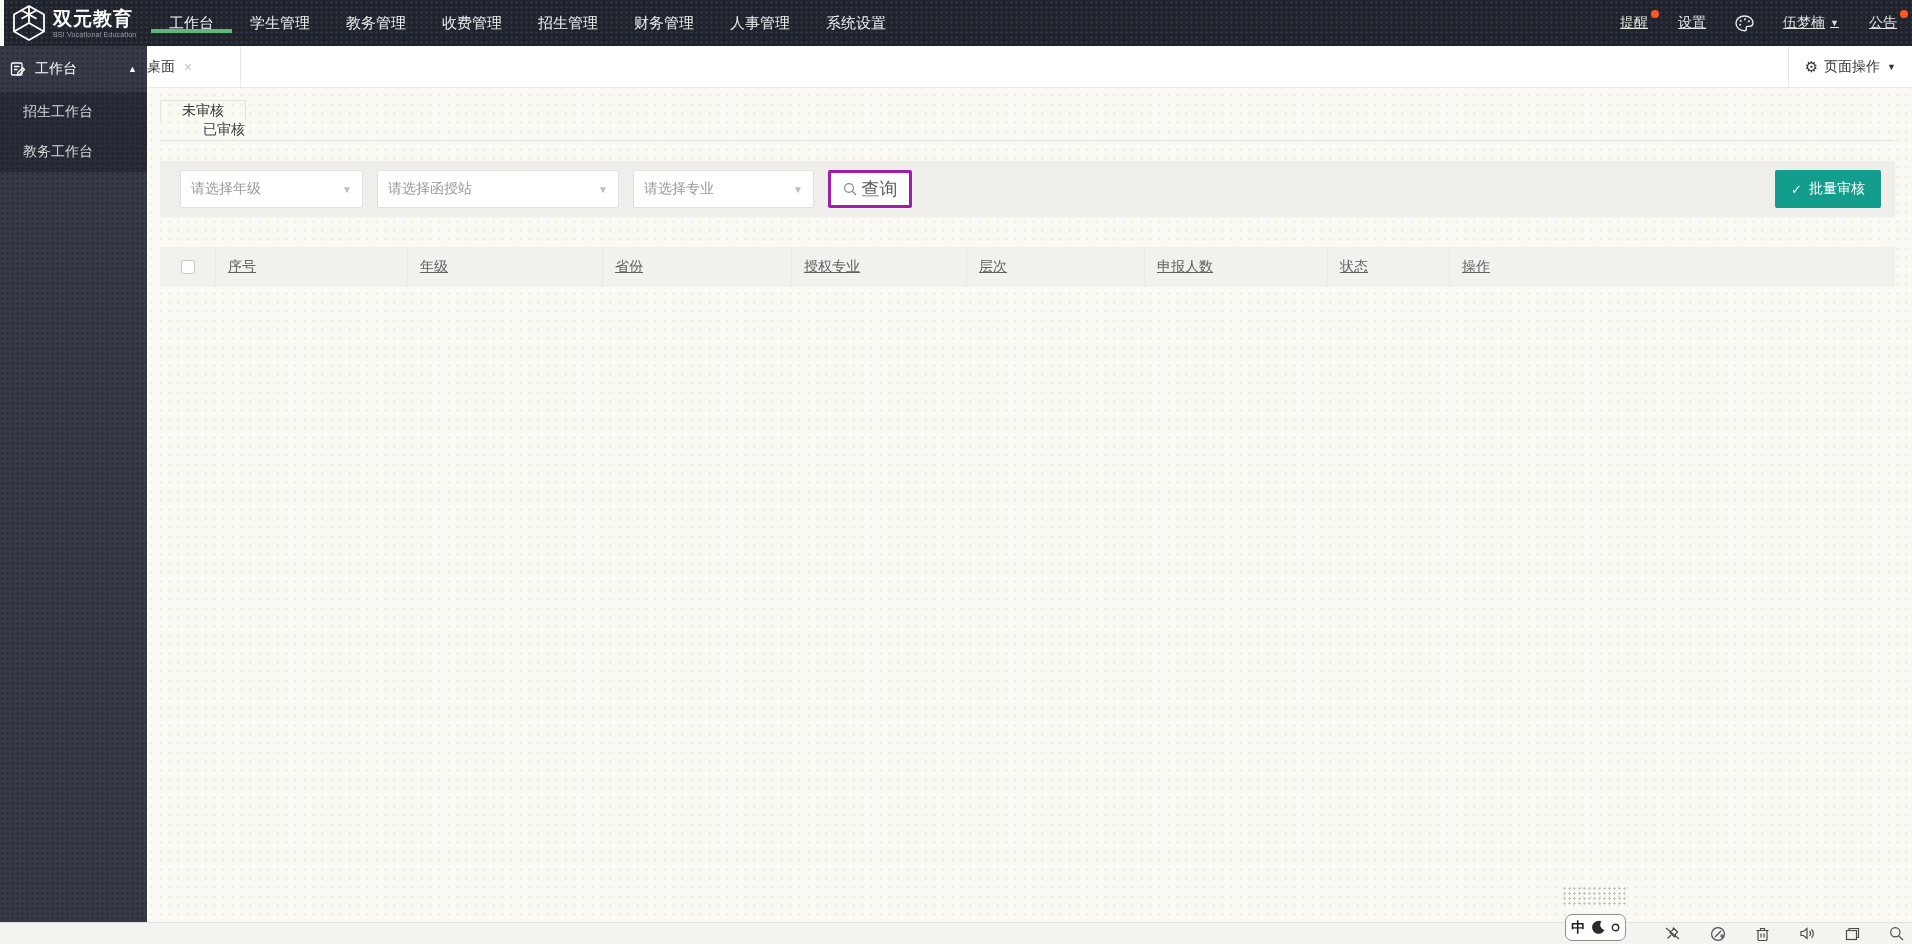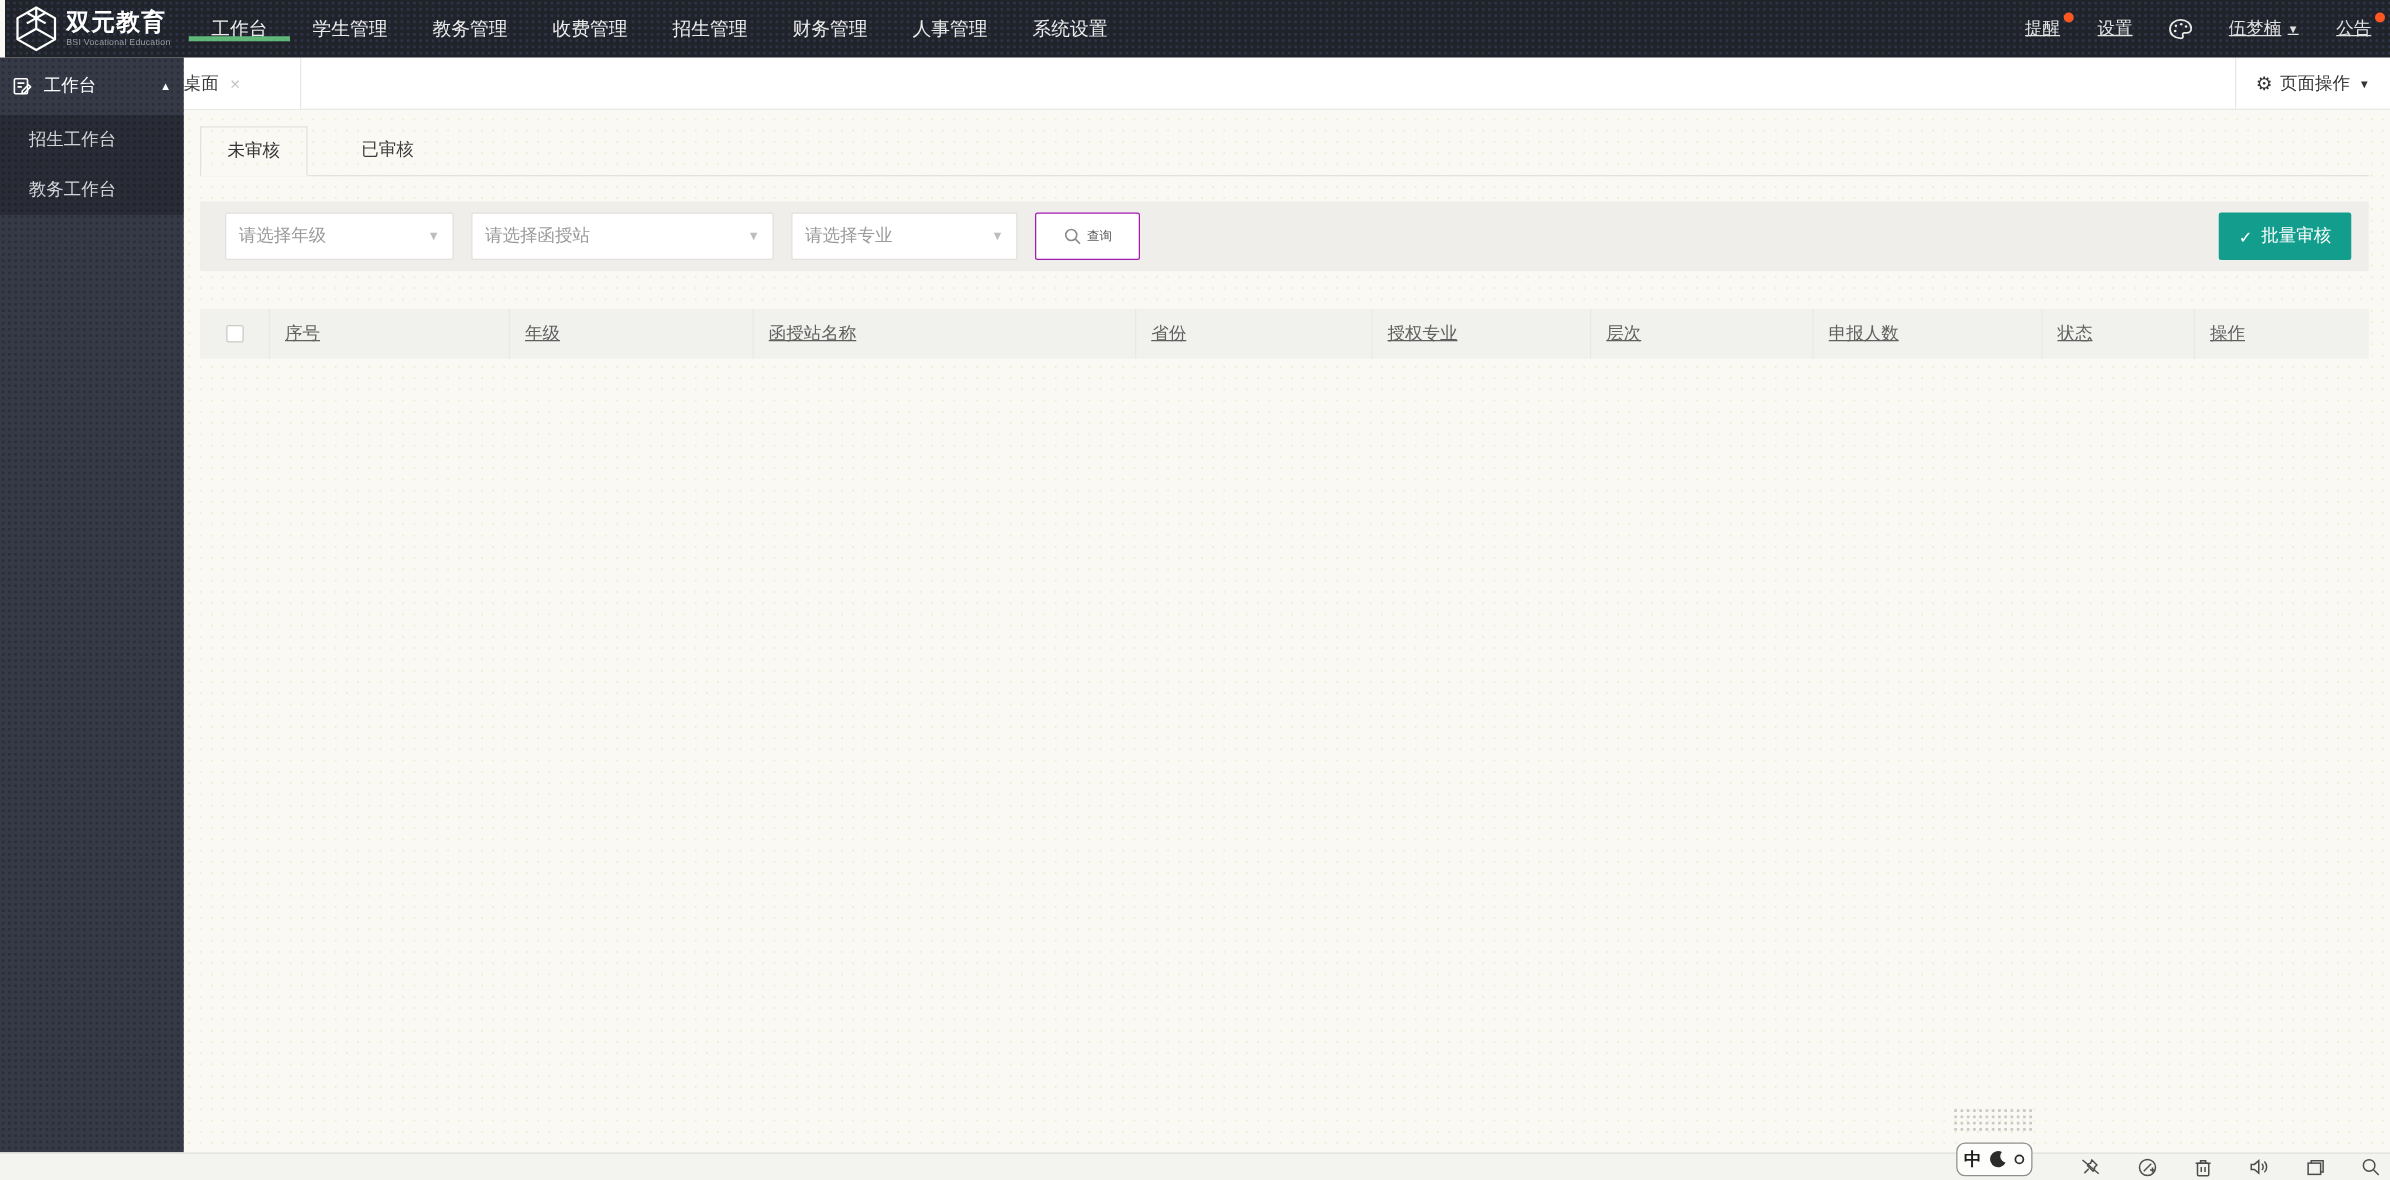--- a/index.html
+++ b/index.html
@@ -53,38 +53,38 @@
     display:flex; align-items:stretch; }
   .desk-tab { width:94px; border-right:1px solid #e8e8e6; display:flex; align-items:center;
     justify-content:flex-start; font-size:14px; color:#383838; background:#fff; cursor:pointer; }
   .desk-tab .close { color:#c4c4c4; margin-left:9px; font-size:14px; cursor:pointer; }
   .page-actions { margin-left:auto; border-left:1px solid #e8e8e6; display:flex;
     align-items:center; padding:0 16px; font-size:14px; color:#333; cursor:pointer; }
   .page-actions .gear { margin-right:6px; font-size:15px; }
   .page-actions .pa-caret { font-size:9px; margin-left:7px; }
 
   .content { padding:12px 17px 0 13px; }
-  .view-tabs { display:flex; align-items:flex-end; border-bottom:1px solid #e3e2dd;
-    height:41px; }
+  .view-tabs { display:flex; align-items:flex-start; border-bottom:1px solid #e3e2dd;
+    height:41px;flex-direction:column; }
   .vtab { height:40px; padding:0 21px; display:flex; align-items:center; font-size:14px;
     color:#333; cursor:pointer; }
   .vtab.active { border:1px solid #e3e2dd; border-bottom:1px solid #faf9f4;
     margin-bottom:-1px; background:transparent; }
   .vtab.plain { margin-left:22px; color:#3c3c3c; }
 
   .filterbar { margin-top:20px; height:56px; background:#efeeea; border-radius:2px;
     display:flex; align-items:center; padding:0 10px 0 20px; }
   .select { height:38px; background:#fff; border:1px solid #e0e0dd; border-radius:2px;
     display:flex; align-items:center; padding:0 10px; margin-right:14px; cursor:pointer; }
   .select .ph { color:#9a9a9a; font-size:14px; }
   .select .sel-caret { margin-left:auto; color:#bdbdbd; font-size:10px; padding-left:8px; }
   .sel-1 { width:183px; } .sel-2 { width:242px; } .sel-3 { width:181px; }
-  .btn-query { height:38px; width:84px; background:#fff; border:1px solid #a21caf;
+  .btn-query { height:38px; width:84px; background:#fff; border:3px solid #a21caf;
     border-radius:2px; display:flex; align-items:center; justify-content:center;
-    font-size:10px; color:#5c5c5c; cursor:pointer; }
+    font-size:18px; color:#5c5c5c; cursor:pointer; }
   .btn-query svg { margin-right:5px; }
   .btn-batch { margin-left:auto; margin-right:4px; height:38px; width:106px;
     background:var(--primary,#129d8d); color:#fff; font-size:14px; border:none;
     border-radius:2px; display:flex; align-items:center; justify-content:center;
     cursor:pointer; }
   .btn-batch .chk { margin-right:7px; font-size:13px; }
 
   .table-header { margin-top:30px; height:40px; background:#f1f1ee; display:flex;
     align-items:center; font-size:14px; color:#606060; }
   .th-cell { padding-left:12px; border-right:1px solid rgba(0,0,0,.035); height:100%;
@@ -233,21 +233,20 @@
         <span>批量审核</span>
       </button>
     </div>
 
     <div class="table-header">
       <div class="th-cell th-check">
         <input type="checkbox" style="">
       </div>
       <div class="th-cell" style="width:192px">序号</div>
       <div class="th-cell" style="width:195px">年级</div>
-      <div class="th-cell" style="width:306px">函授站名称</div>
       <div class="th-cell" style="width:189px">省份</div>
       <div class="th-cell" style="width:175px">授权专业</div>
       <div class="th-cell" style="width:178px">层次</div>
       <div class="th-cell" style="width:183px">申报人数</div>
       <div class="th-cell" style="width:122px">状态</div>
       <div class="th-cell" style="flex:1; border-right:none">操作</div>
     </div>
 
 
   </div>

